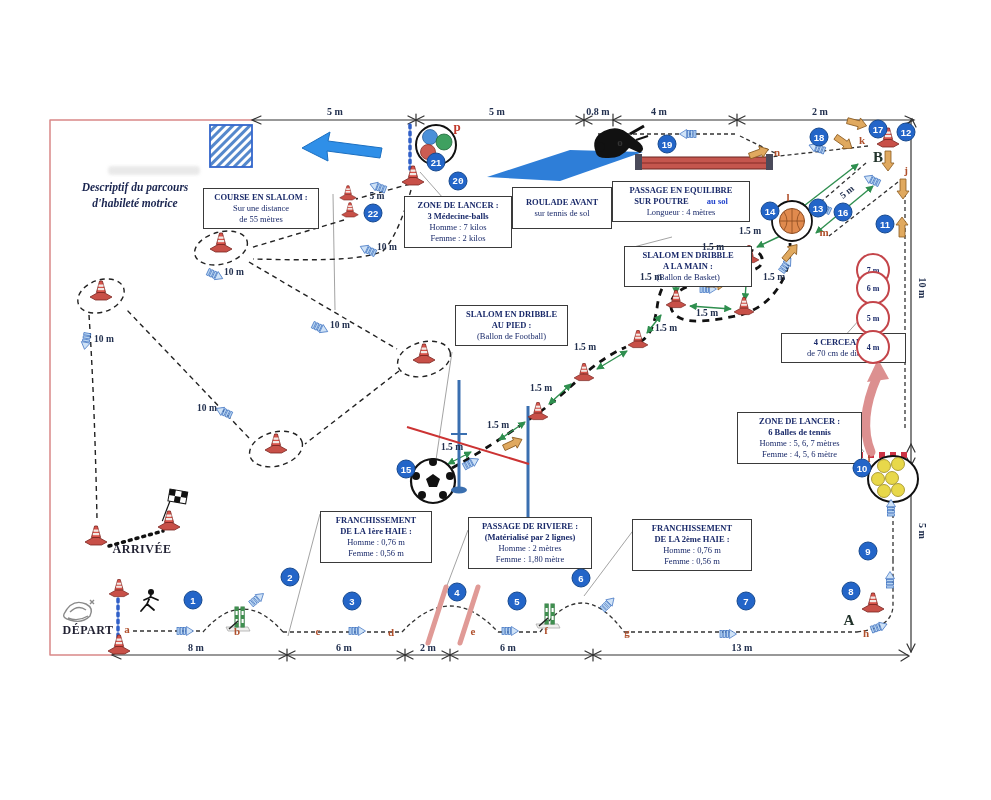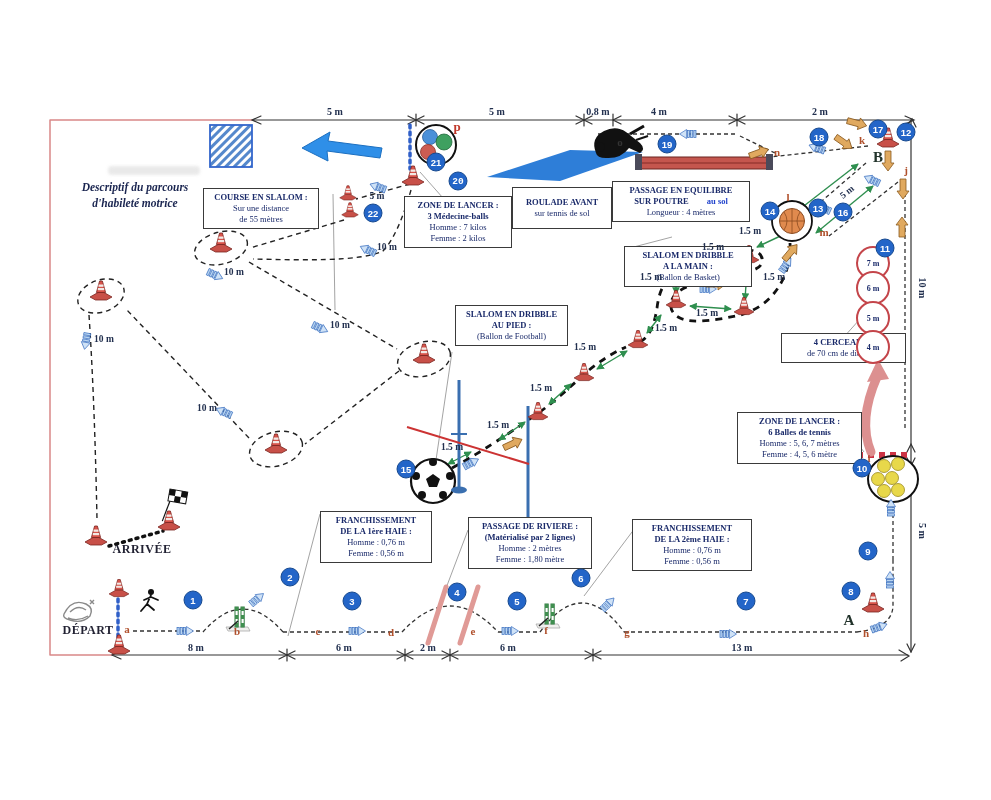--- a/index.html
+++ b/index.html
@@ -407,21 +407,21 @@
       <div class="marker" style="left: 193px; top: 600px;">1</div>
       <div class="marker" style="left: 290px; top: 577px;">2</div>
       <div class="marker" style="left: 352px; top: 601px;">3</div>
       <div class="marker" style="left: 457px; top: 592px;">4</div>
       <div class="marker" style="left: 517px; top: 601px;">5</div>
       <div class="marker" style="left: 581px; top: 578px;">6</div>
       <div class="marker" style="left: 746px; top: 601px;">7</div>
       <div class="marker" style="left: 851px; top: 591px;">8</div>
       <div class="marker" style="left: 868px; top: 551px;">9</div>
       <div class="marker" style="left: 862px; top: 468px;">10</div>
-      <div class="marker" style="left: 885px; top: 224px; margin-top: 24px;">11</div>
+      <div class="marker" style="left: 885px; top: 224px;">11</div>
       <div class="marker" style="left: 906px; top: 132px;">12</div>
       <div class="marker" style="left: 818px; top: 169px; margin-top: 39px;">13</div>
       <div class="marker" style="left: 770px; top: 211px;">14</div>
       <div class="marker" style="left: 406px; top: 469px;">15</div>
       <div class="marker" style="left: 843px; top: 212px;">16</div>
       <div class="marker" style="left: 878px; top: 129px;">17</div>
       <div class="marker" style="left: 819px; top: 137px;">18</div>
       <div class="marker" style="left: 667px; top: 144px;">19</div>
       <div class="marker" style="left: 458px; top: 181px; font-family: Liberation Mono, monospace;">20</div>
       <div class="marker" style="left: 436px; top: 162px;">21</div>
@@ -435,21 +435,21 @@
       <div class="letter" style="left: 627px; top: 632px;">g</div>
       <div class="letter" style="left: 866px; top: 633px;">h</div>
       <div class="letter" style="left: 869px; top: 458px;">i</div>
       <div class="letter" style="left: 906px; top: 170px;">j</div>
       <div class="letter" style="left: 862px; top: 140px;">k</div>
       <div class="letter" style="left: 788px; top: 197px;">l</div>
       <div class="letter" style="left: 824px; top: 232px;">m</div>
       <div class="letter" style="left: 777px; top: 152px;">n</div>
       <div class="letter dark" style="left: 620px; top: 142px;">o</div>
       <div class="letter big" style="left: 457px; top: 127px;">p</div>
-      <div class="hoop" style="left: 873px; top: 263px;">
+      <div class="hoop" style="left: 873px; top: 270px;">
         <span>7 m</span>
       </div>
       <div class="hoop" style="left: 873px; top: 288px;">
         <span>6 m</span>
       </div>
       <div class="hoop" style="left: 873px; top: 318px;">
         <span>5 m</span>
       </div>
       <div class="hoop" style="left: 873px; top: 347px;">
         <span>4 m</span>

